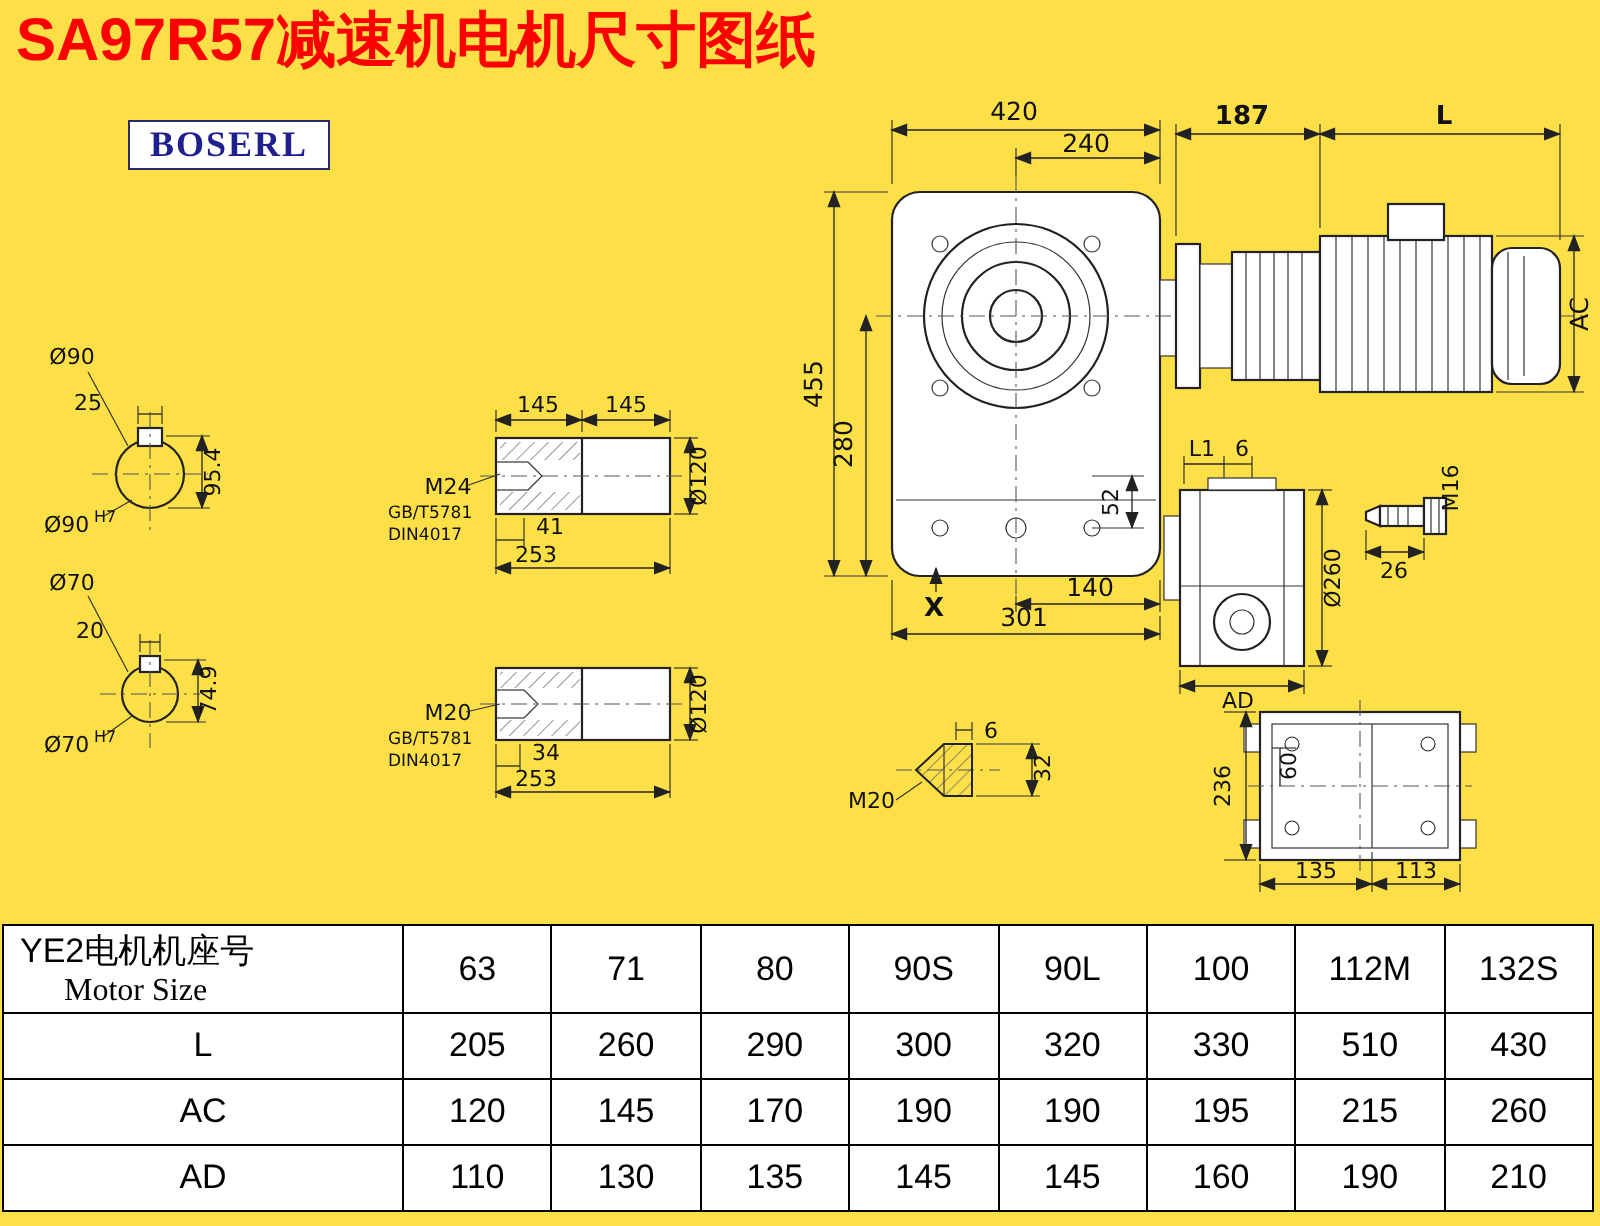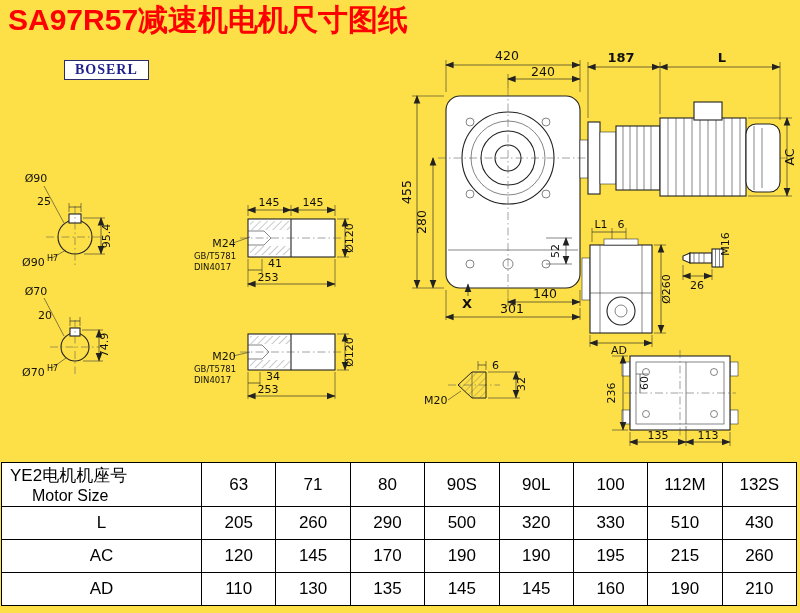--- a/index.html
+++ b/index.html
@@ -1,21 +1,21 @@
 <!DOCTYPE html>
 <html><head>
 <meta charset="utf-8">
 <style>
   * { margin:0; padding:0; box-sizing:border-box; }
   html,body { width:800px; height:613px; }
   body { font-family:"Liberation Sans","DejaVu Sans",sans-serif; background:#fff; }
   .page { position:relative; width:800px; height:613px; background:#fde047; overflow:hidden; }
   .title { position:absolute; left:8px; top:0px; font-size:30px; font-weight:700; color:#fe0000; white-space:nowrap; }
   .logo { position:absolute; left:64px; top:60px; border:1.5px solid #2b2b6b; padding:1px 10px; color:#1f1f8f;
-          font-weight:700; font-size:14px; font-family:"Liberation Serif","DejaVu Serif",serif; letter-spacing:1px; background:#fff; }
+          font-weight:700; font-size:18px; font-family:"Liberation Serif","DejaVu Serif",serif; letter-spacing:1px; background:#fff; }
   svg.drawing { position:absolute; left:0; top:0; }
   svg text { font-family:"DejaVu Sans","Liberation Sans",sans-serif; }
   .d  { font-size:11px; fill:#111; }
   .d2 { font-size:12.5px; fill:#111; }
   .db { font-size:13px; font-weight:bold; fill:#111; }
   .sm { font-size:8.5px; fill:#111; }
   .sup{ font-size:8px; fill:#111; }
   .ol  { fill:none; stroke:#222; stroke-width:1.1; }
   .olw { fill:#fff;  stroke:#222; stroke-width:1.1; }
   .th  { fill:none; stroke:#333; stroke-width:0.6; }
@@ -23,21 +23,21 @@
   .cl  { fill:none; stroke:#555; stroke-width:0.55; stroke-dasharray:8 3 1.5 3; }
   .dim { fill:none; stroke:#222; stroke-width:0.65; }
   .table-wrap { position:absolute; left:1px; top:462px; width:796px; }
   table.size-table { width:100%; border-collapse:collapse; table-layout:fixed; text-align:center; color:#000; background:#fff; }
   .size-table th, .size-table td { border:1.2px solid #000; font-weight:400; font-size:17px; padding:0; vertical-align:middle; }
   .size-table .lbl { width:200px; }
   .size-table thead th { height:44px; }
   .size-table tbody td { height:33px; }
   .size-table thead th.lbl { text-align:left; }
   .hdr-zh { padding-left:8px; font-size:17px; }
-  .hdr-en { padding-left:30px; font-family:Liberation Sans, sans-serif; font-size:16px; }
+  .hdr-en { padding-left:30px; font-family:Liberation Serif, serif; font-size:16px; }
 </style>
 </head>
 <body>
 
 <div class="page">
 
   <div class="title">SA97R57减速机电机尺寸图纸</div>
   <div class="logo">BOSERL</div>
 
   <svg class="drawing" width="800" height="613" viewBox="0 0 800 613">
@@ -343,21 +343,21 @@
             <th>132S</th>
           </tr>
       </thead>
       <tbody>
 
       <tr>
             <td class="lbl">L</td>
             <td>205</td>
             <td>260</td>
             <td>290</td>
-            <td>500</td>
+            <td>300</td>
             <td>320</td>
             <td>330</td>
             <td>510</td>
             <td>430</td>
           </tr>
           <tr>
             <td class="lbl">AC</td>
             <td>120</td>
             <td>145</td>
             <td>170</td>

